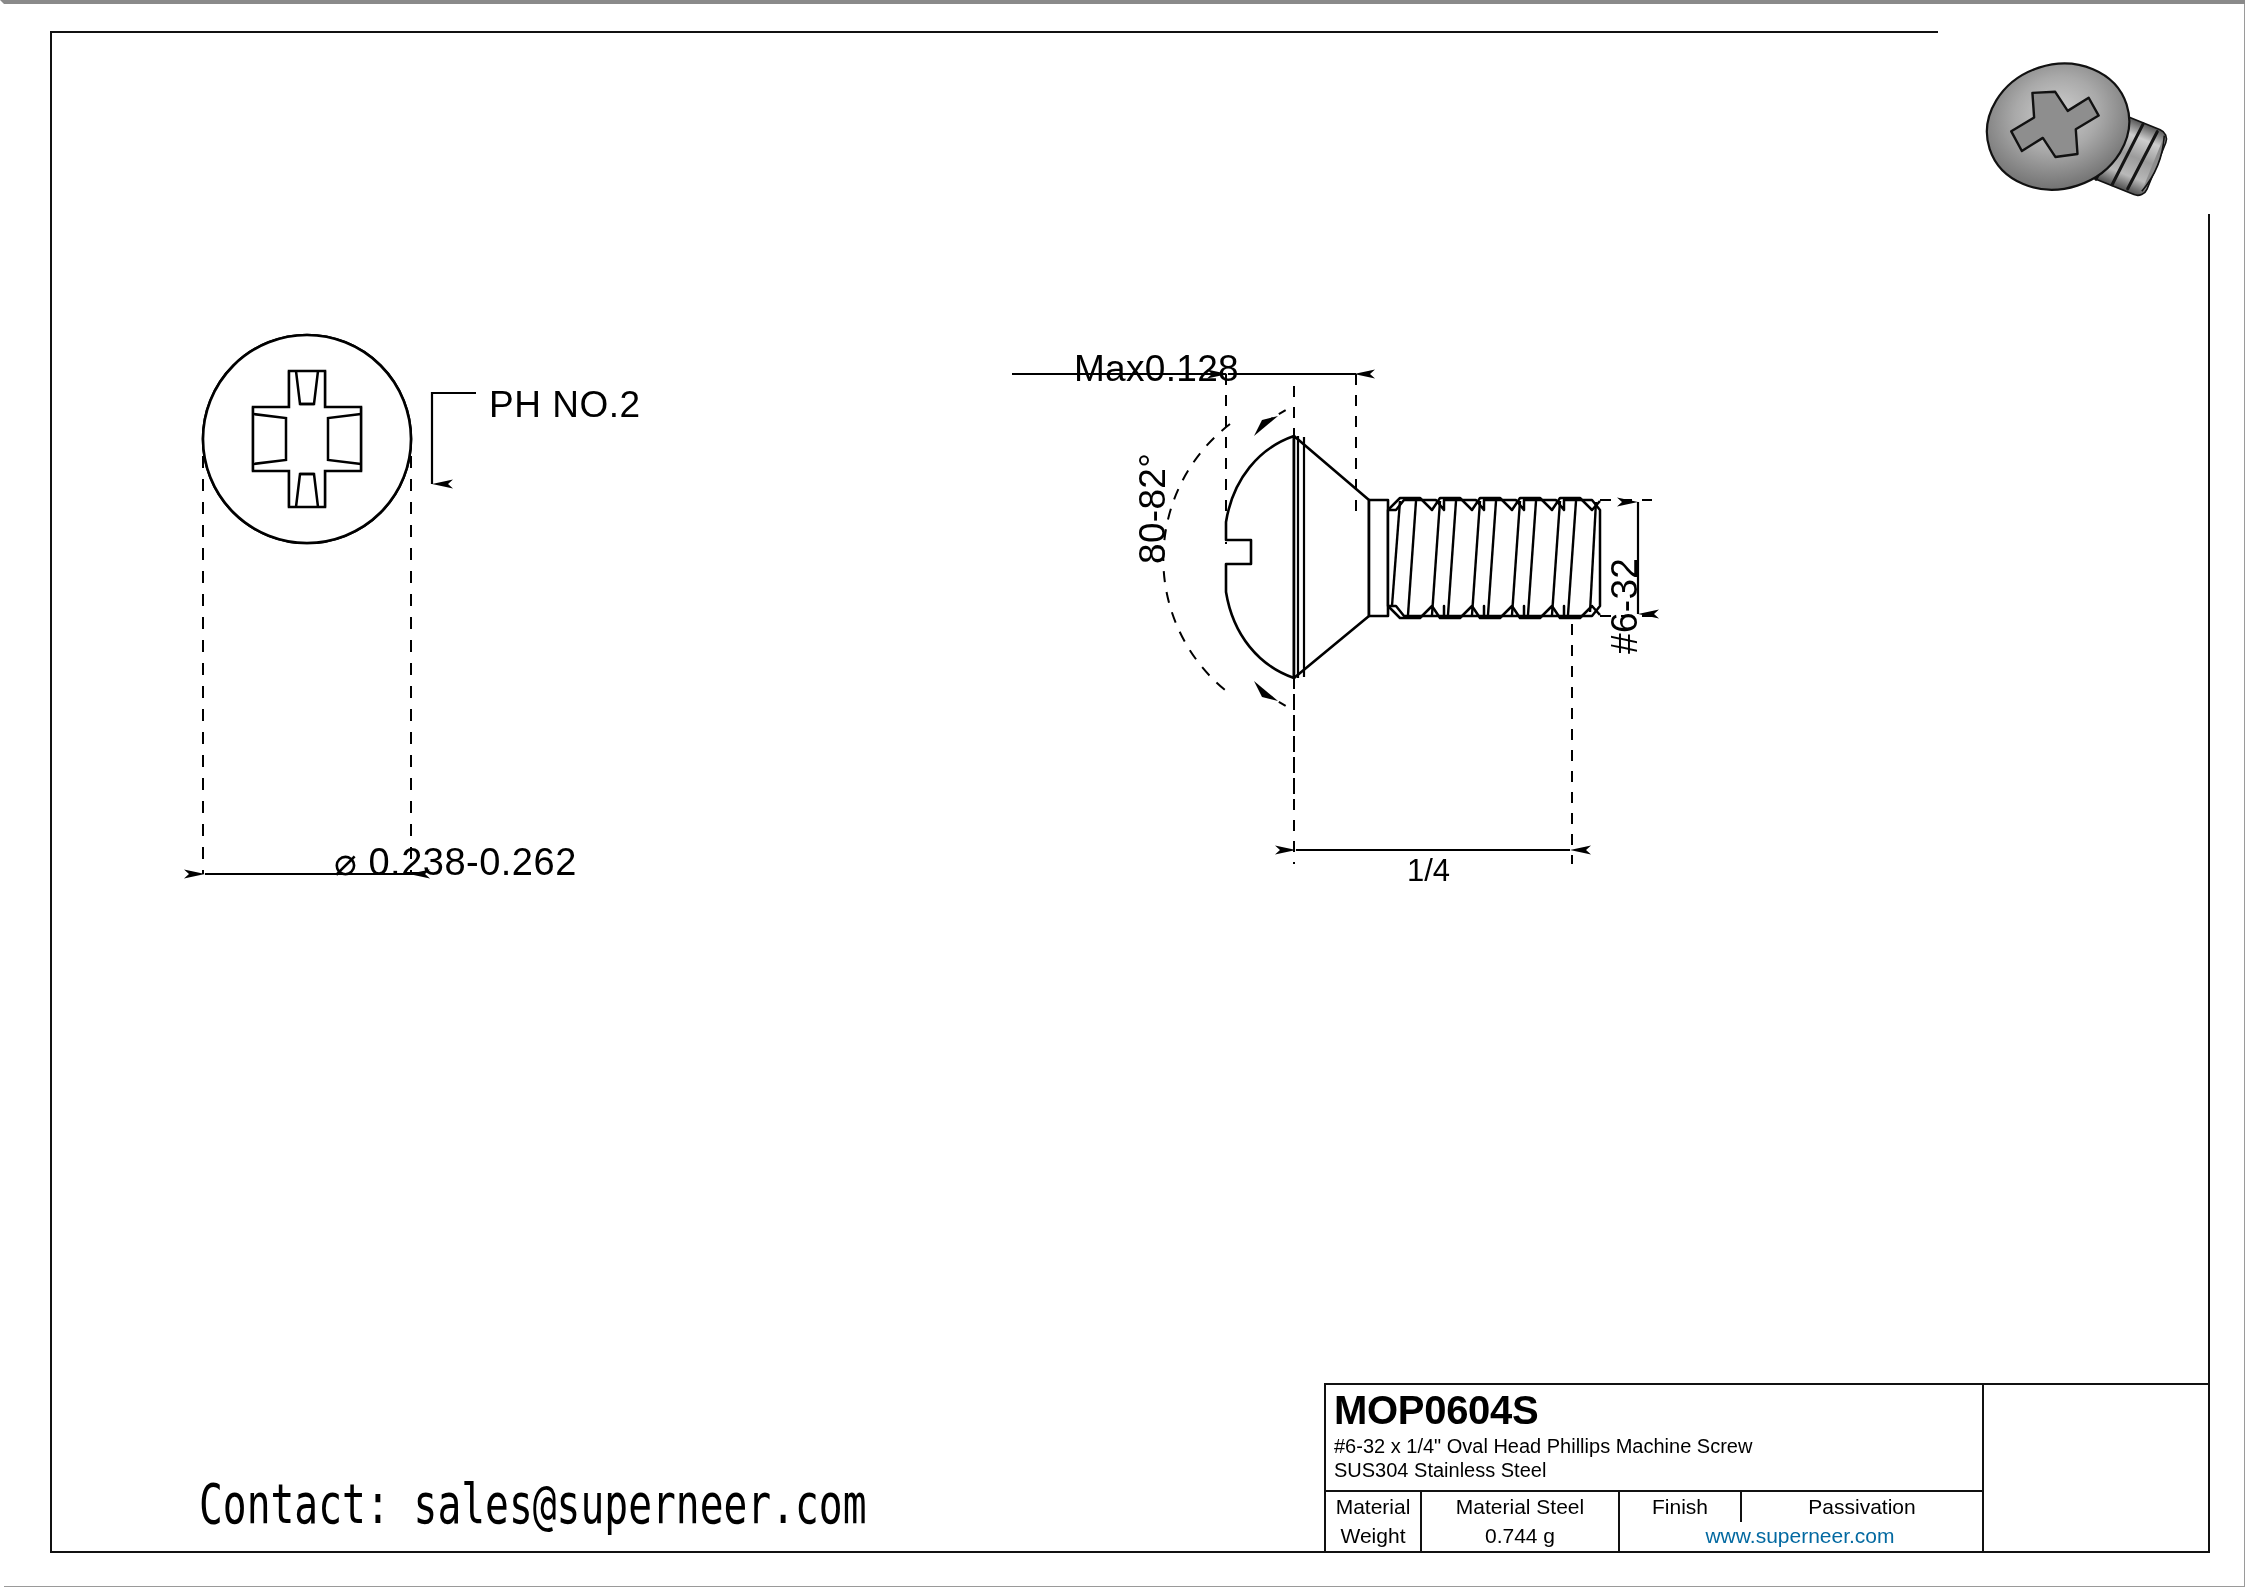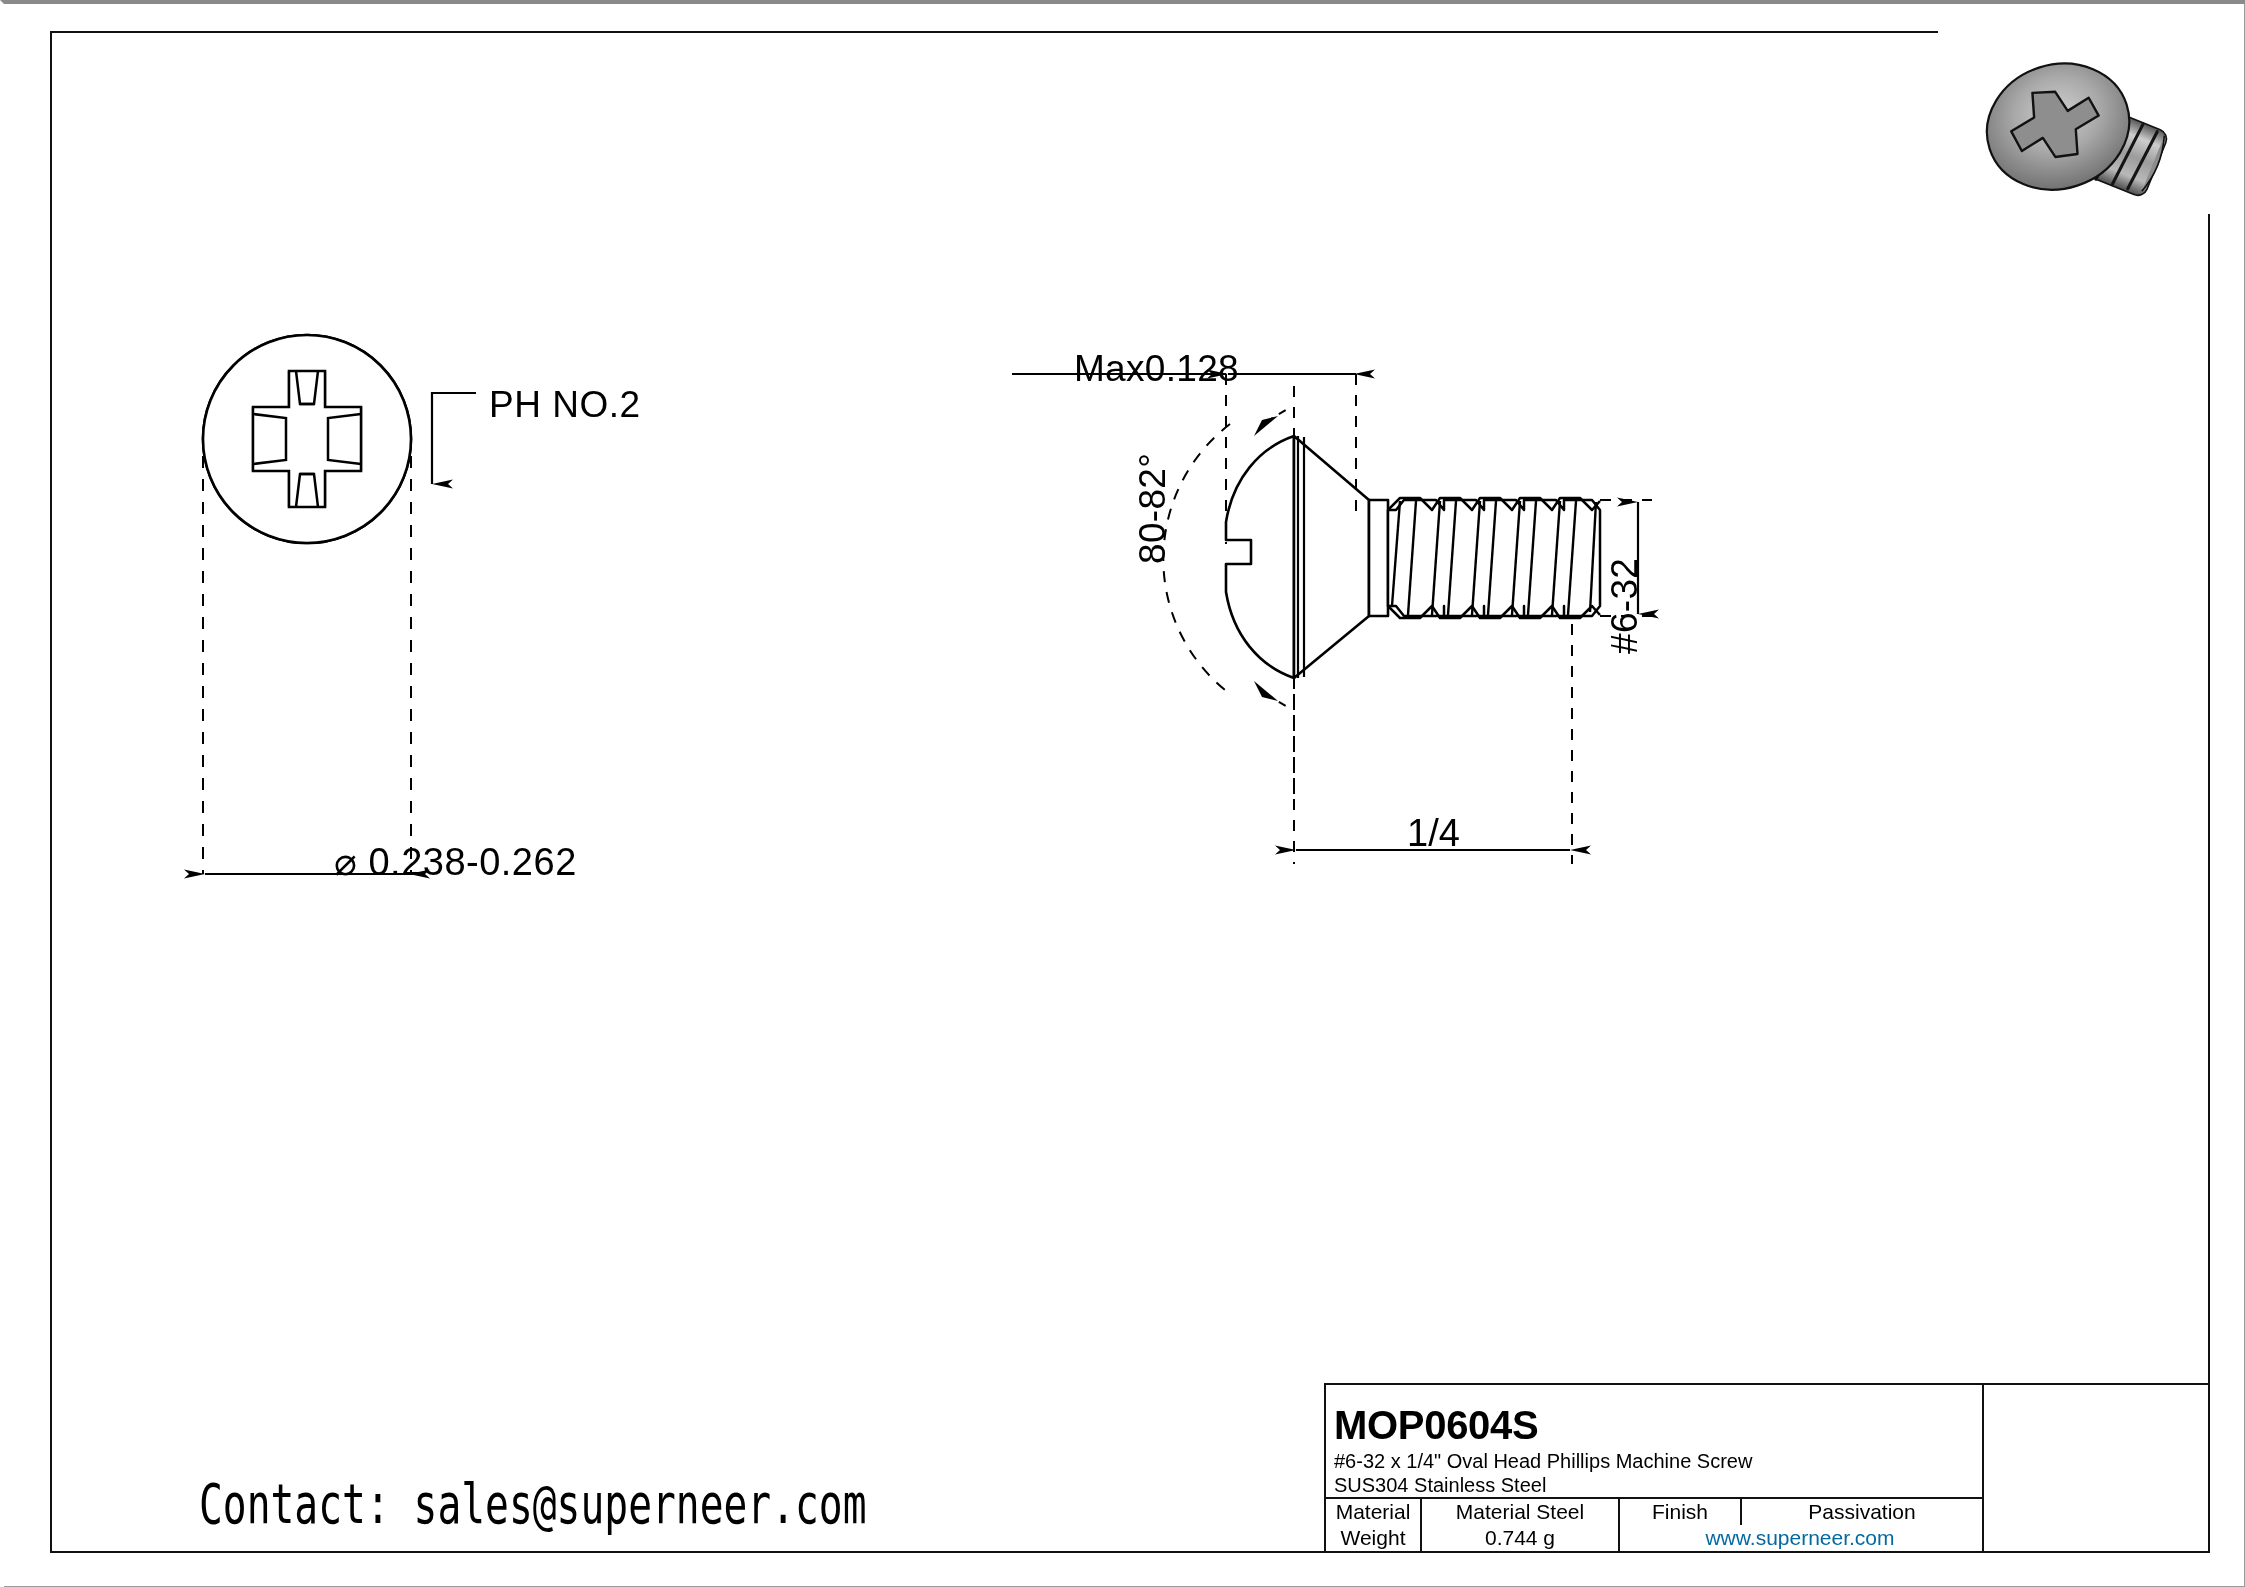--- a/index.html
+++ b/index.html
@@ -32,21 +32,21 @@
   #render-thumb{position:absolute;left:1934px;top:24px;width:286px;height:186px;}
 
   
   .dwg{position:absolute;left:0;top:0;}
 
   
   .lbl{position:absolute;color:#000;white-space:nowrap;font-family:"Liberation Sans",sans-serif;}
   #lbl-ph{left:485px;top:380px;font-size:37px;letter-spacing:.5px;}
   #lbl-dia{left:330px;top:836px;font-size:38px;letter-spacing:.5px;}
   #lbl-max{left:1030px;top:344px;font-size:37px;letter-spacing:.3px;margin-left:40px;}
-  #lbl-quarter{left:1403px;top:808px;font-size:38px;}
+  #lbl-quarter{left:1403px;top:849px;font-size:31px;}
   #lbl-angle{left:1128px;top:560px;font-size:37px;
              transform:rotate(-90deg);transform-origin:0 0;letter-spacing:.3px;}
   #lbl-632{left:1600px;top:650px;font-size:37px;
            transform:rotate(-90deg);transform-origin:0 0;letter-spacing:.3px;}
 
   
   #contact{
     position:absolute;left:195px;top:1468px;
     font-family:"DejaVu Sans Mono", monospace;
     font-size:55px;color:#000;white-space:nowrap;
@@ -59,21 +59,21 @@
     position:absolute;left:1320px;top:1379px;
     width:886px;height:170px;
     box-sizing:border-box;
     border:2px solid #111;
     display:flex;
     background:#fff;
   }
   #tb-left{width:658px;height:100%;box-sizing:border-box;
            border-right:2px solid #111;display:flex;flex-direction:column;}
   #tb-head{flex:0 0 107px;box-sizing:border-box;
-           border-bottom:2px solid #111;padding:19px 0 0 8px;}
+           border-bottom:2px solid #111;padding:4px 0 0 8px;}
   #tb-part{font-size:40px;font-weight:bold;line-height:42px;letter-spacing:-.3px;color:#000;}
   #tb-desc1,#tb-desc2{font-size:20px;line-height:24px;color:#000;}
   #tb-desc1{margin-top:3px;}
   .tb-row{display:flex;flex:1 1 0;min-height:0;}
   .tb-row:first-of-type{border-bottom:2px solid #111;}
   .tb-cell{box-sizing:border-box;display:flex;align-items:center;justify-content:center;
            font-size:21px;color:#000;border-right:2px solid #111;height:100%;}
   .tb-cell:last-child{border-right:none;}
   .c-label{width:96px;}
   .c-val1{width:198px;}

